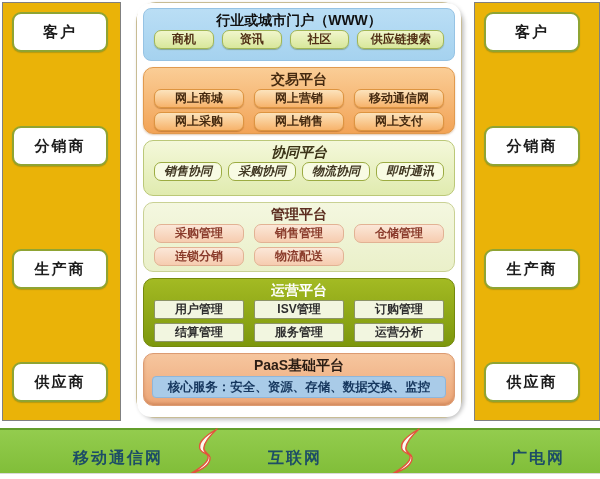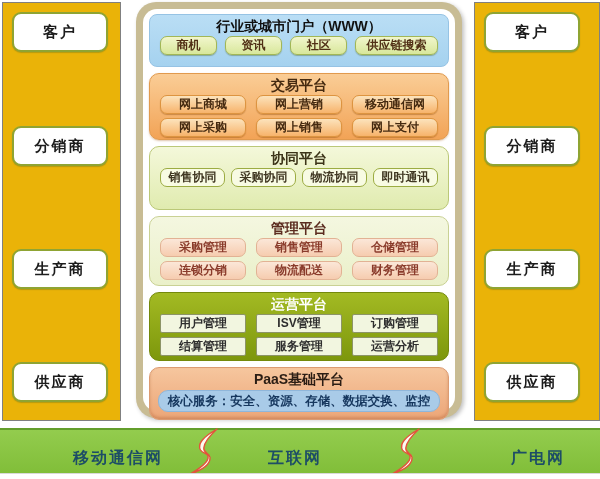--- a/index.html
+++ b/index.html
@@ -18,21 +18,21 @@
   .entity-box{
     position:absolute;left:9px;width:92px;height:36px;background:#fff;
     border:2px solid #8FA433;border-radius:9px;display:flex;align-items:center;
     justify-content:center;font-size:15px;font-weight:bold;color:#1c1c1c;
     letter-spacing:2px;box-shadow:0 1px 1px rgba(90,110,30,.35);
   }
   .et0{top:9px}.et1{top:123px}.et2{top:246px}.et3{top:359px}
   
   .center-frame{
     position:absolute;left:136px;top:2px;width:326px;height:416px;
-    background:#C8BC94;border-radius:20px;box-sizing:border-box;padding:7px;
+    background:#C8BC94;border-radius:20px;box-sizing:border-box;padding:1px;
     box-shadow:2px 2px 4px rgba(0,0,0,.25);
   }
   .center-inner{
     width:100%;height:100%;background:#fff;border-radius:14px;box-sizing:border-box;
     padding:5px 6px;display:flex;flex-direction:column;gap:6px;
   }
   .section{border-radius:10px;box-sizing:border-box;padding:2px 6px;flex:0 0 auto;}
   .sec-title{text-align:center;font-weight:bold;font-size:14px;line-height:19px;}
   .btn-grid{display:grid;gap:4px 10px;padding:0 4px;}
   .g3{grid-template-columns:repeat(3,1fr);}
@@ -59,22 +59,23 @@
     border:1px solid #E19A4E;box-shadow:0 1px 2px rgba(160,90,20,.35);
   }
   .sec-trading .sec-title{color:#452a10;}
   .chip-trading{
     background:linear-gradient(180deg,#FCE3BC,#F7B36B);
     border:1px solid #DD9440;color:#452a10;
     box-shadow:0 1px 1px rgba(150,85,20,.45);
   }
   
   .sec-collab{
-    height:64px;background:linear-gradient(180deg,#F4F8DA,#E0EBAF);
+    height:56px;background:linear-gradient(180deg,#F4F8DA,#E0EBAF);
     border:1px solid #BBC878;
+    font-style:italic;
   }
   .sec-collab .sec-title{color:#3c3418;}
   .chip-collab{background:#F8FBE3;border:1px solid #9CAC42;color:#403722;}
   
   .sec-mgmt{
     height:70px;background:linear-gradient(180deg,#F4F7E0,#EAF0C9);
     border:1px solid #C9D194;
   }
   .sec-mgmt .sec-title{color:#5c2d20;}
   .chip-mgmt{
@@ -89,21 +90,21 @@
   .sec-ops .sec-title{color:#ffffff;}
   .chip-ops{background:#F2F6E0;border:1px solid #8C9467;color:#2e2e2e;border-radius:2px;}
   
   .sec-paas{
     height:53px;background:linear-gradient(180deg,#F6C69E,#ECA678);
     border:1px solid #DC9B72;box-shadow:inset 0 -2px 3px rgba(170,90,45,.35);
   }
   .sec-paas .sec-title{color:#2b1d14;}
   .core-bar{
     margin:1px 2px 0;height:20px;background:#A9CBE8;border:1px solid #8FB6DA;
-    border-radius:10px;display:flex;align-items:center;justify-content:center;
+    border-radius:4px;display:flex;align-items:center;justify-content:center;
     font-size:12.5px;font-weight:bold;color:#16375E;white-space:nowrap;
   }
   
   .net-bar{
     position:absolute;left:0;top:428px;width:600px;height:59px;
     background:linear-gradient(180deg,#93CC4E,#7CBA33);
     border-top:2px solid #639E2B;border-bottom:2px solid #639E2B;
     box-sizing:border-box;
   }
   .net-label{
@@ -168,21 +169,20 @@
     </div>
 
     <div class="section sec-mgmt">
       <div class="sec-title">管理平台</div>
       <div class="btn-grid g3">
         <div class="chip chip-mgmt">采购管理</div>
         <div class="chip chip-mgmt">销售管理</div>
         <div class="chip chip-mgmt">仓储管理</div>
         <div class="chip chip-mgmt">连锁分销</div>
         <div class="chip chip-mgmt">物流配送</div>
-        <div class="chip chip-mgmt">财务管理</div>
       </div>
     </div>
 
     <div class="section sec-ops">
       <div class="sec-title">运营平台</div>
       <div class="btn-grid g3">
         <div class="chip chip-ops">用户管理</div>
         <div class="chip chip-ops">ISV管理</div>
         <div class="chip chip-ops">订购管理</div>
         <div class="chip chip-ops">结算管理</div>

